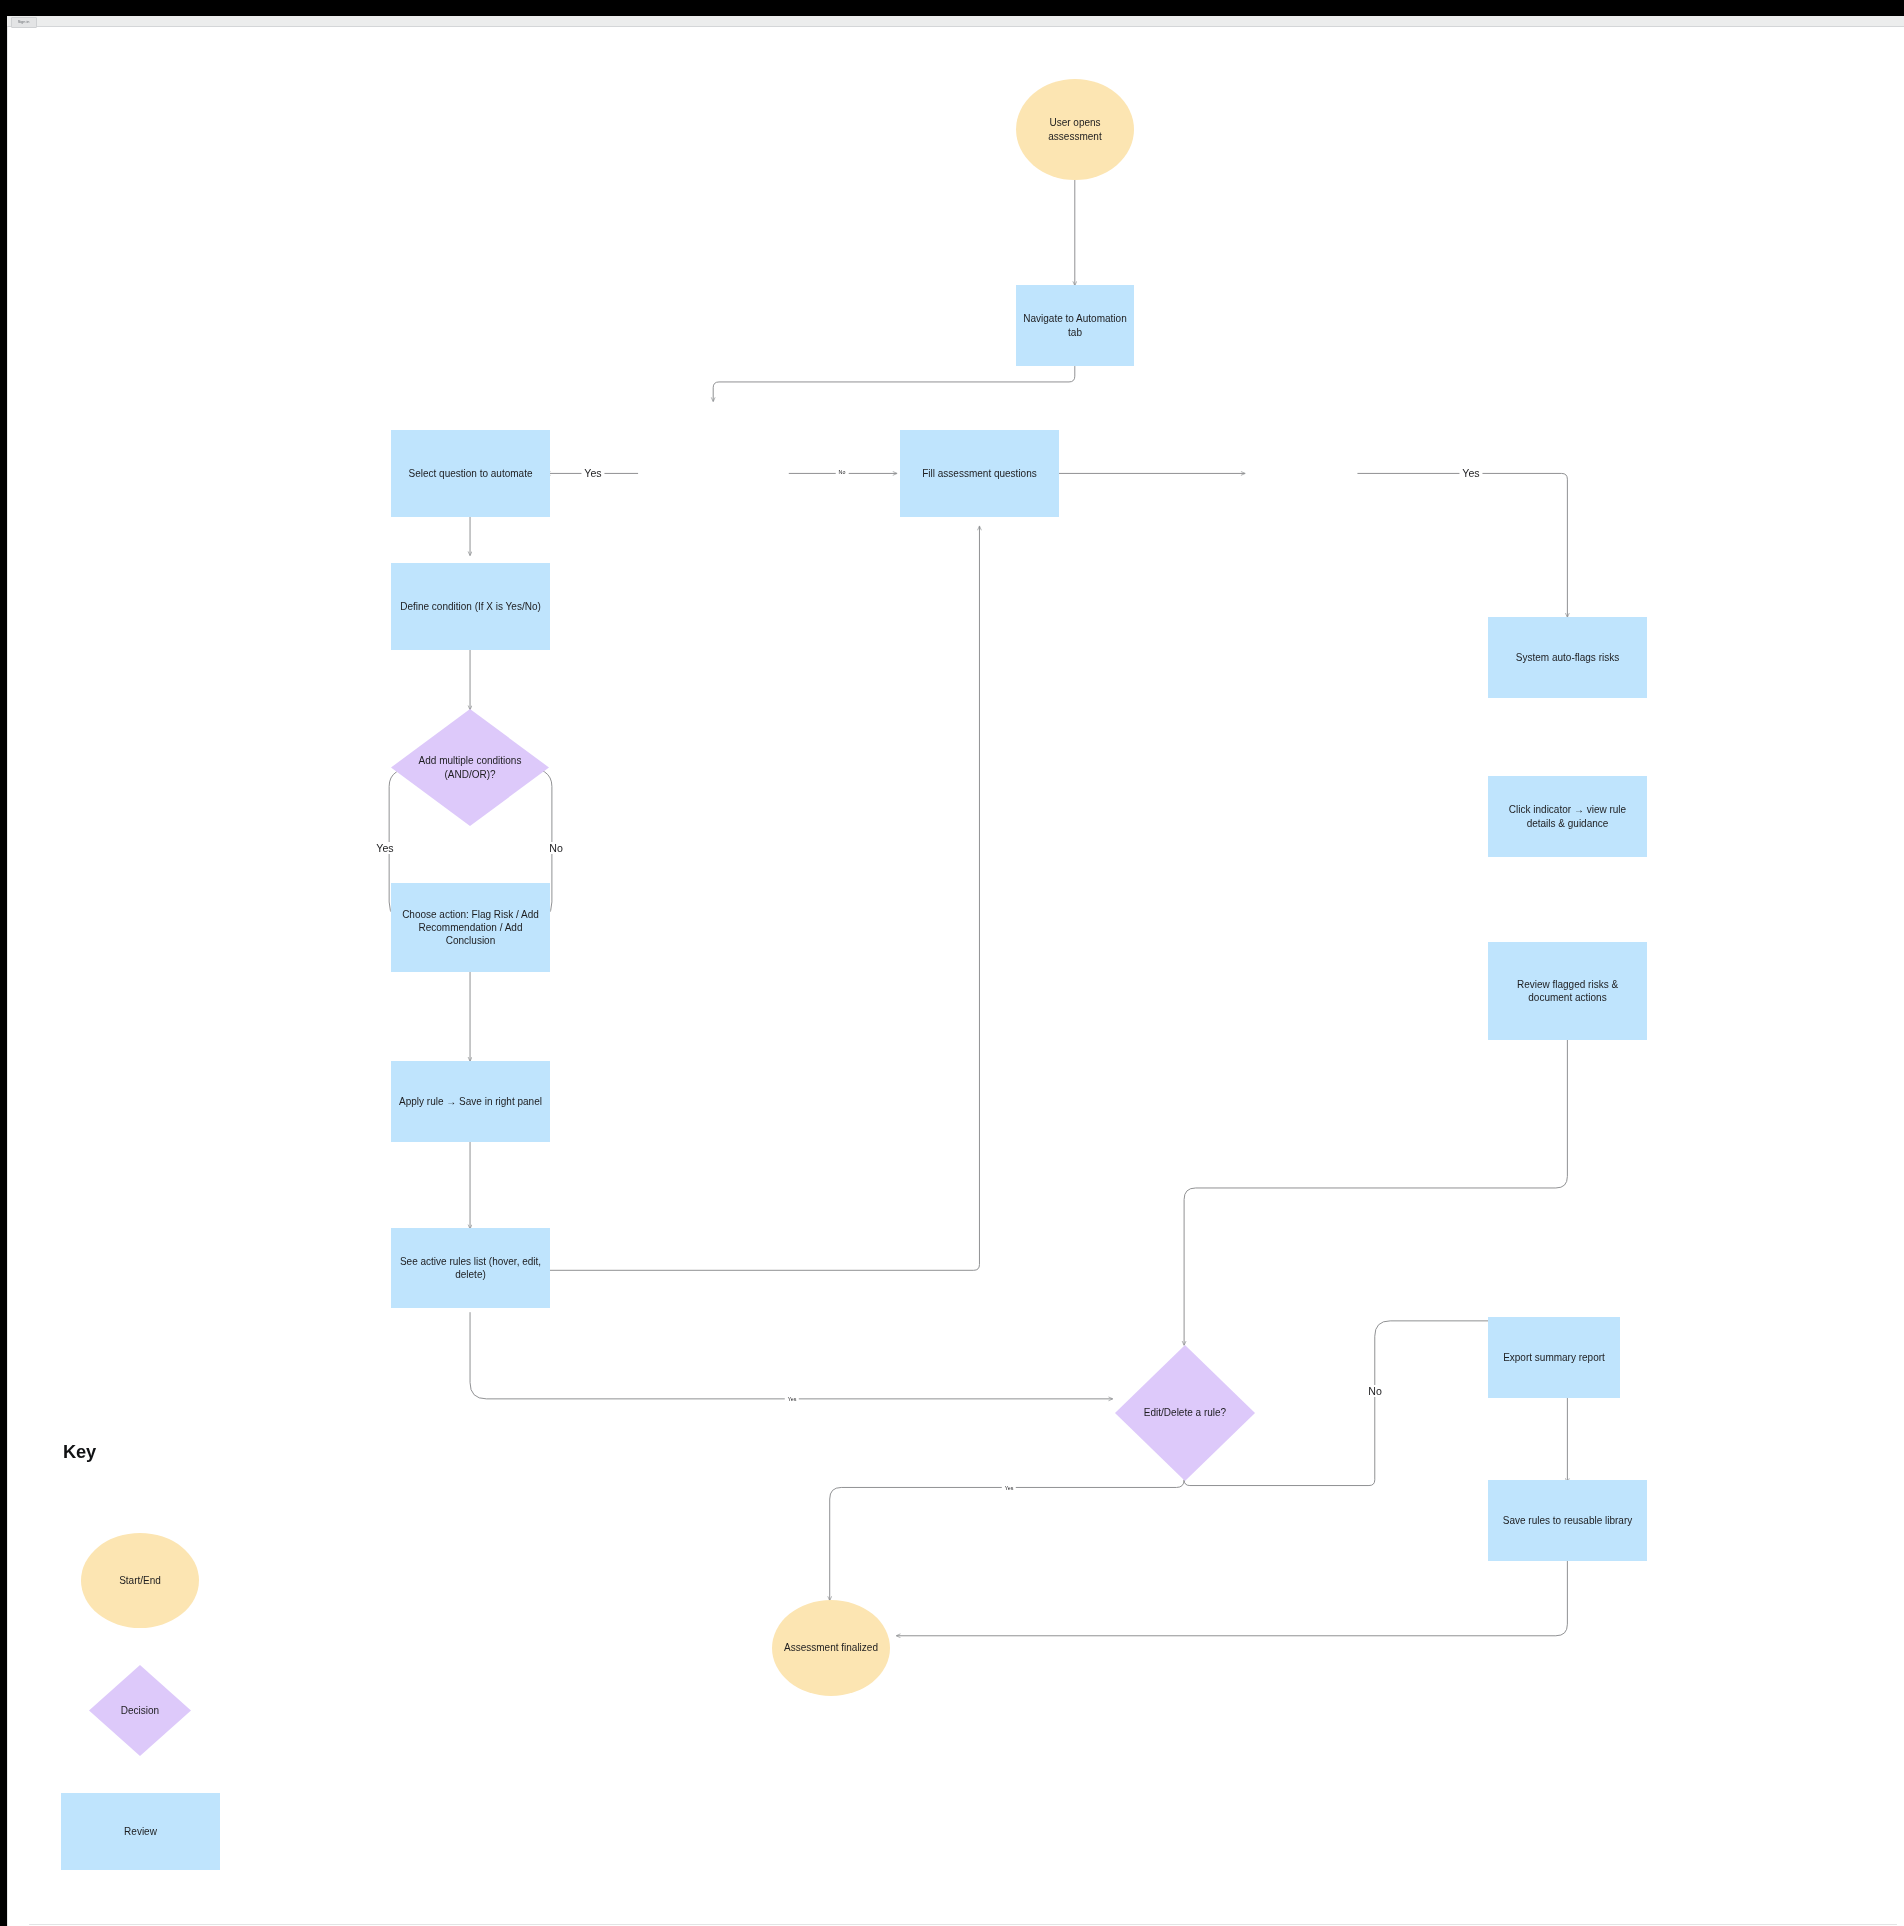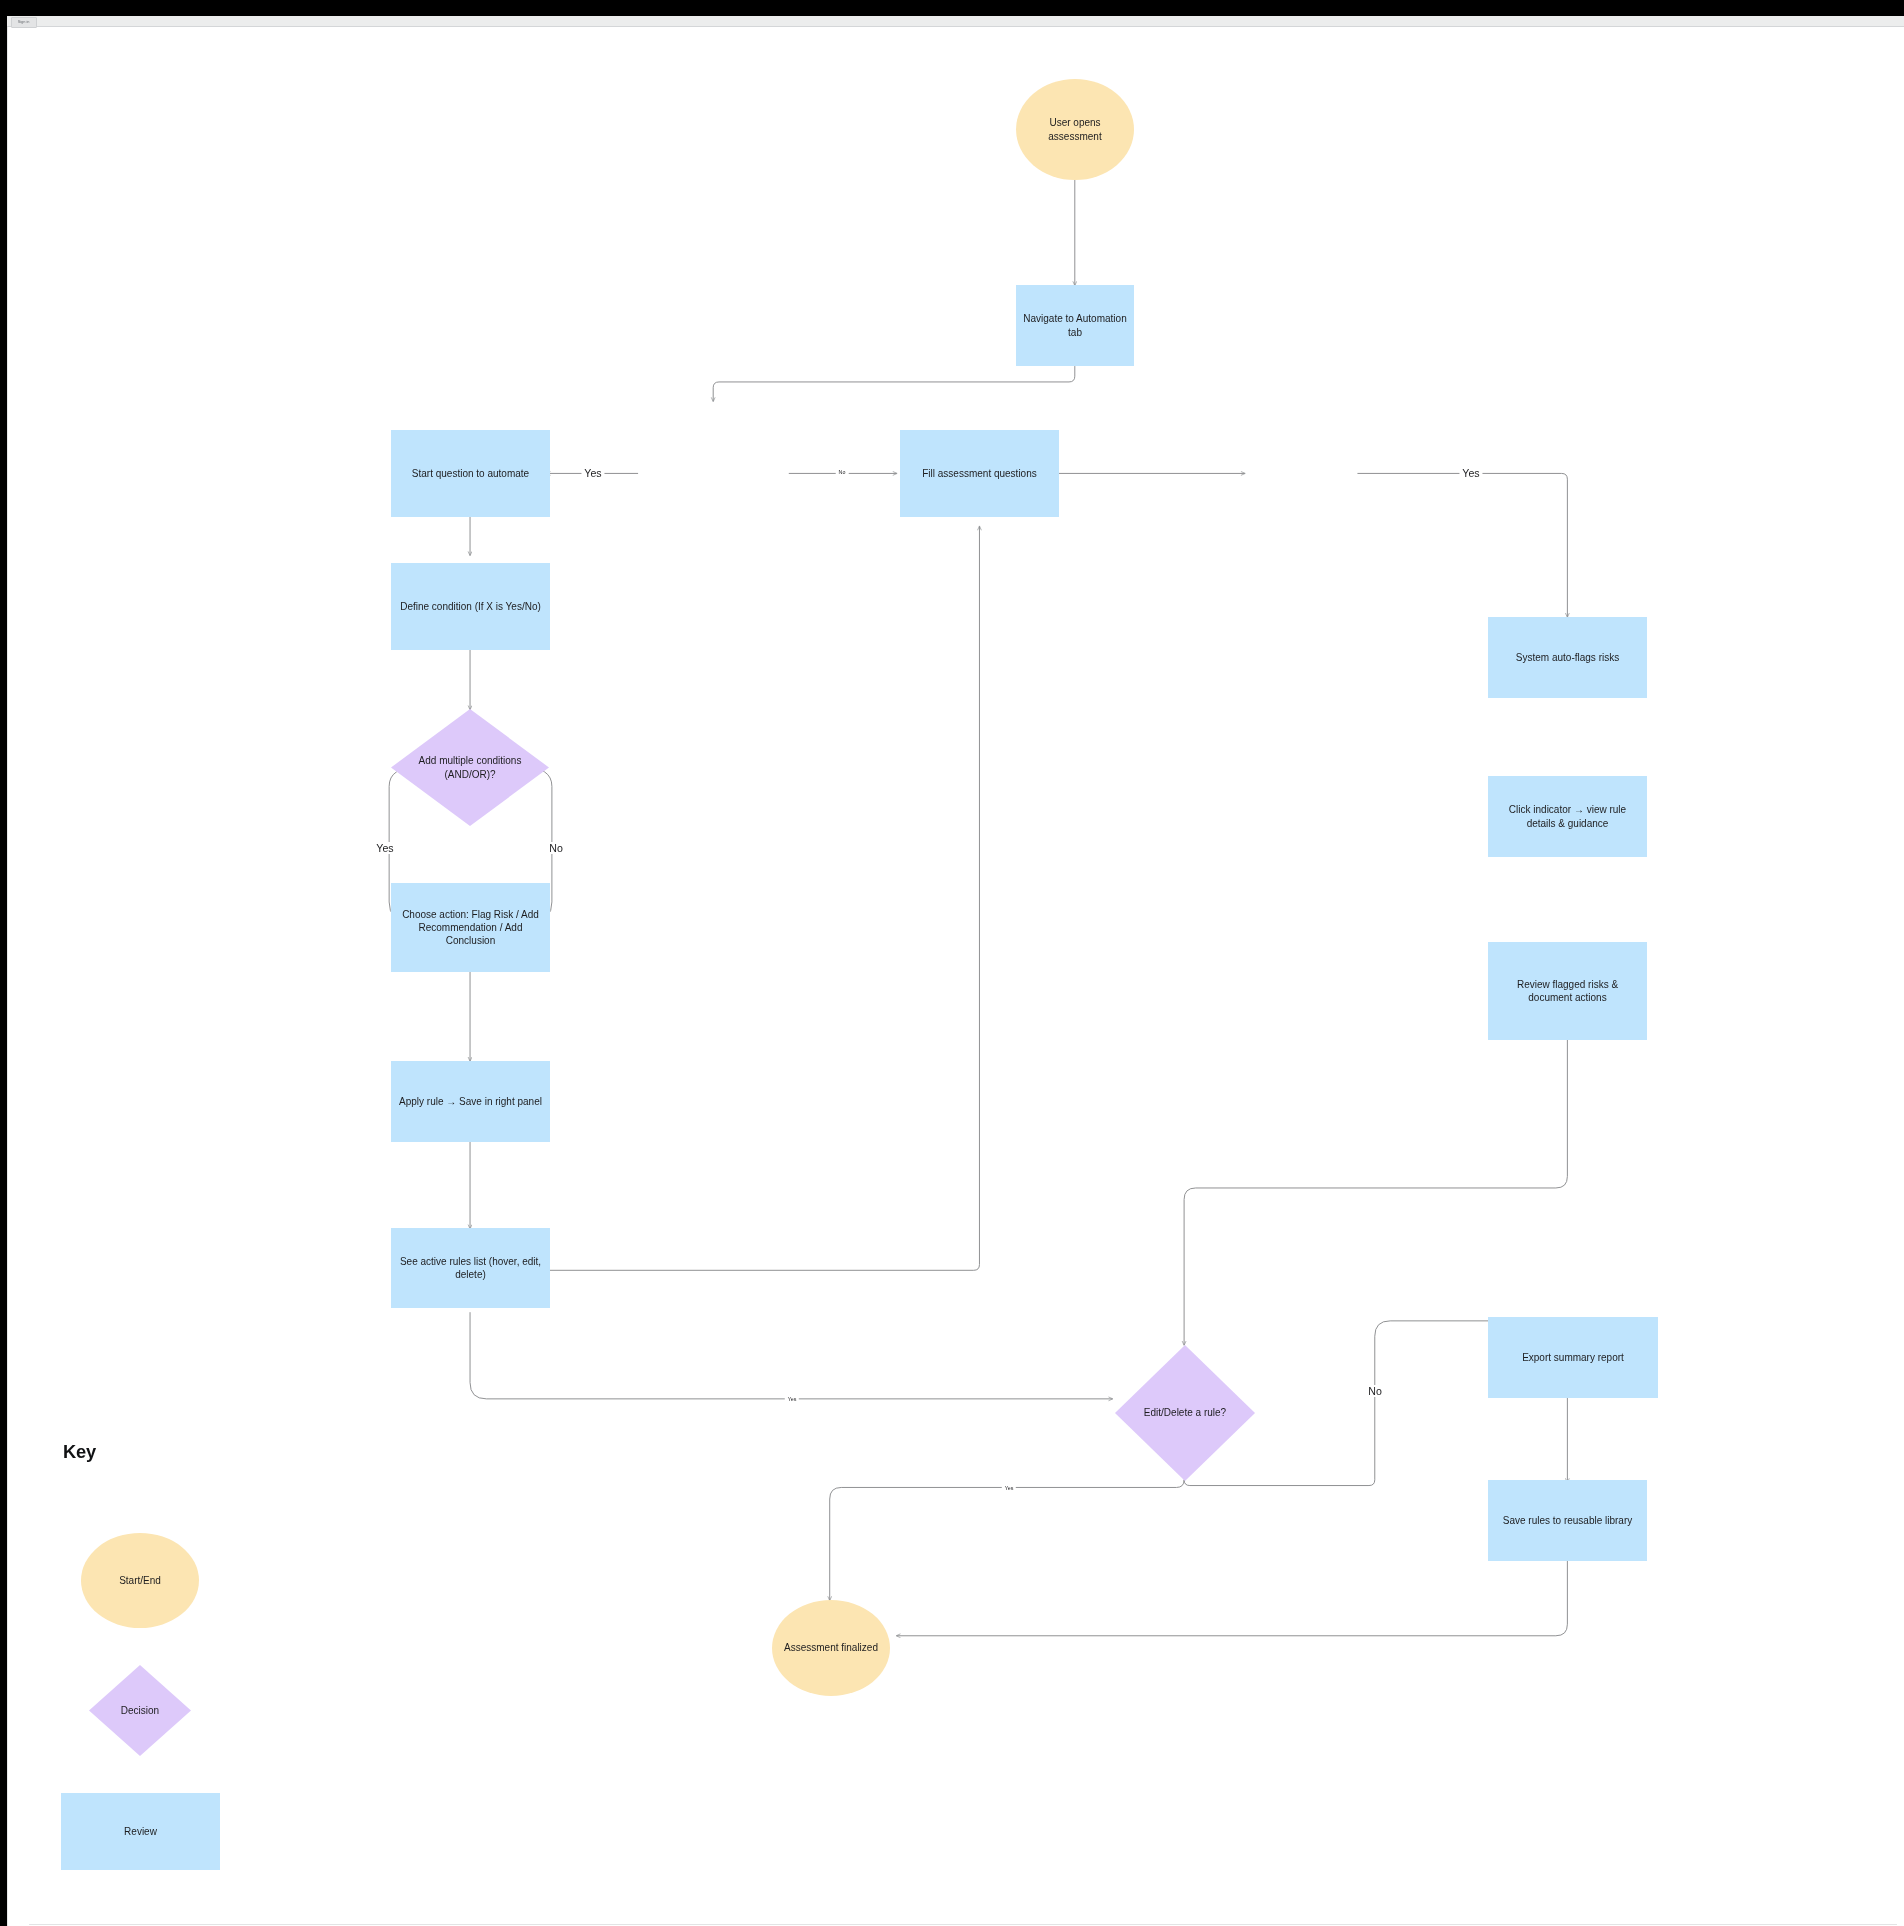--- a/index.html
+++ b/index.html
@@ -229,21 +229,21 @@
     <div class="node terminator" style="left:1016px; top:63px; width:118px; height:101px;">
       <span class="node-label">User opens assessment</span>
     </div>
 
     <div class="node action" style="left:1016px; top:269px; width:118px; height:81px;">
       <span class="node-label">Navigate to Automation tab</span>
     </div>
 
 
     <div class="node action" style="left:391px; top:414px; width:159px; height:87px;">
-      <span class="node-label">Start question to automate</span>
+      <span class="node-label">Select question to automate</span>
     </div>
 
     <div class="node action" style="left:900px; top:414px; width:159px; height:87px;">
       <span class="node-label">Fill assessment questions</span>
     </div>
 
 
     <div class="node action" style="left:391px; top:547px; width:159px; height:87px;">
       <span class="node-label">Define condition (If X is Yes/No)</span>
     </div>
@@ -275,21 +275,21 @@
 
     <div class="node action" style="left:1488px; top:926px; width:159px; height:98px;">
       <span class="node-label">Review flagged risks &amp; document actions</span>
     </div>
 
     <div class="node decision-wrap" style="left:1115px; top:1329px; width:140px; height:136px;">
       <span class="diamond-shape"></span>
       <span class="node-label">Edit/Delete a rule?</span>
     </div>
 
-    <div class="node action" style="left:1488px; top:1301px; width:170px; height:81px;">
+    <div class="node action" style="left:1488px; top:1301px; width:132px; height:81px;">
       <span class="node-label">Export summary report</span>
     </div>
 
     <div class="node action" style="left:1488px; top:1464px; width:159px; height:81px;">
       <span class="node-label">Save rules to reusable library</span>
     </div>
 
     <div class="node terminator" style="left:772px; top:1584px; width:118px; height:96px;">
       <span class="node-label">Assessment finalized</span>
     </div>

